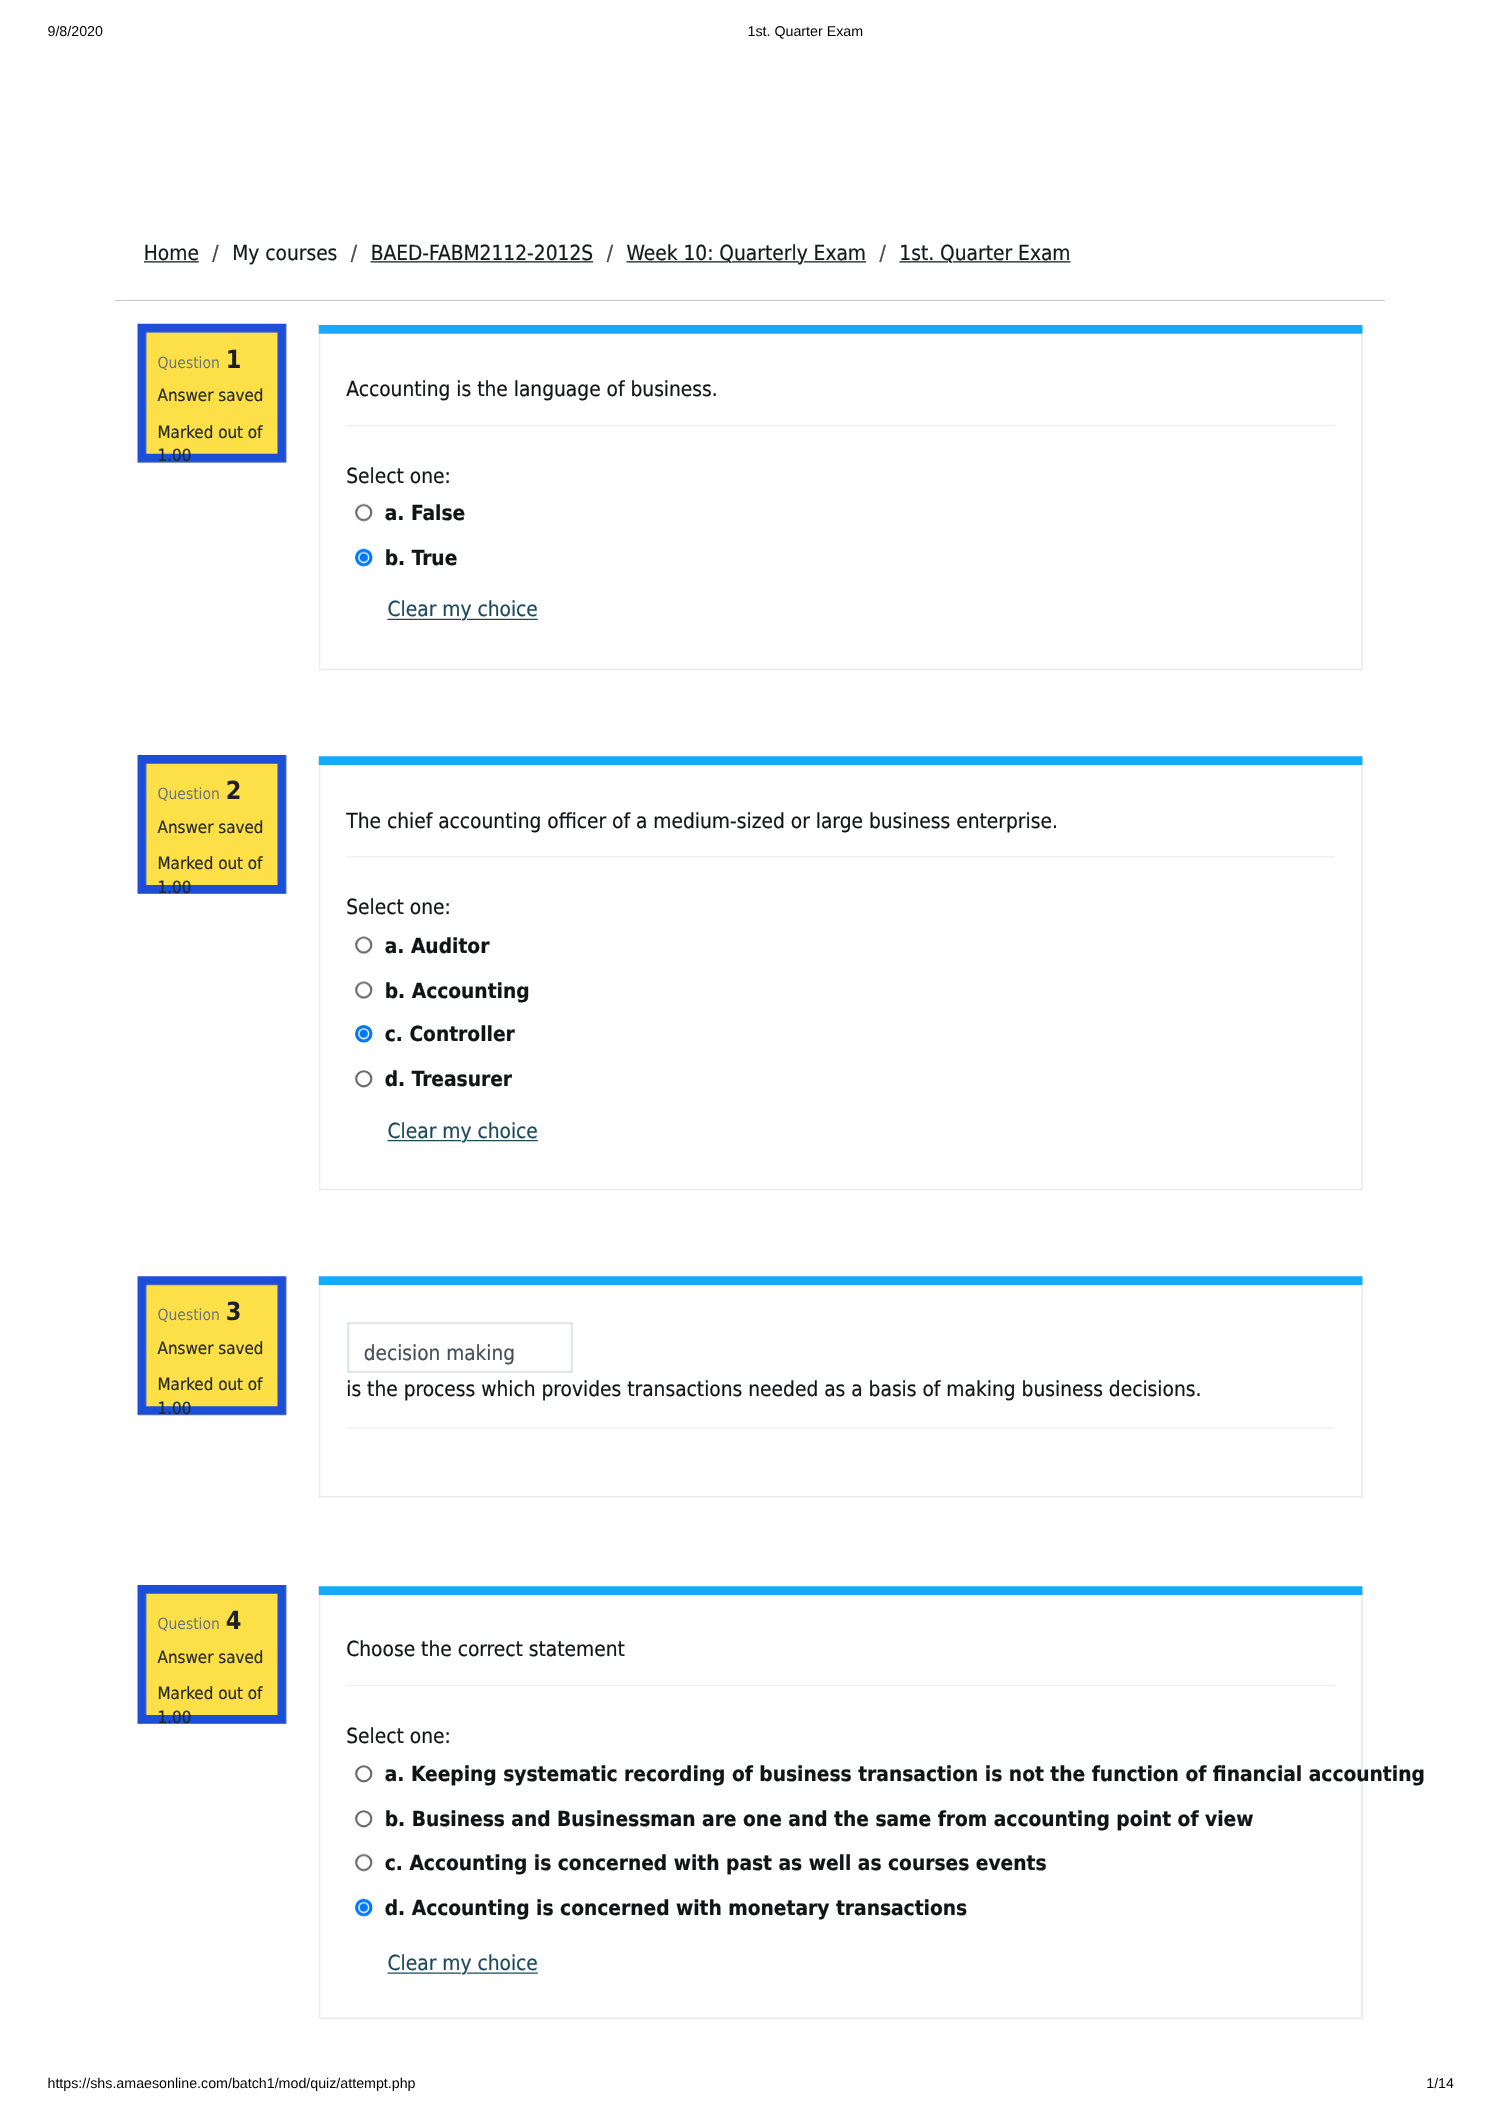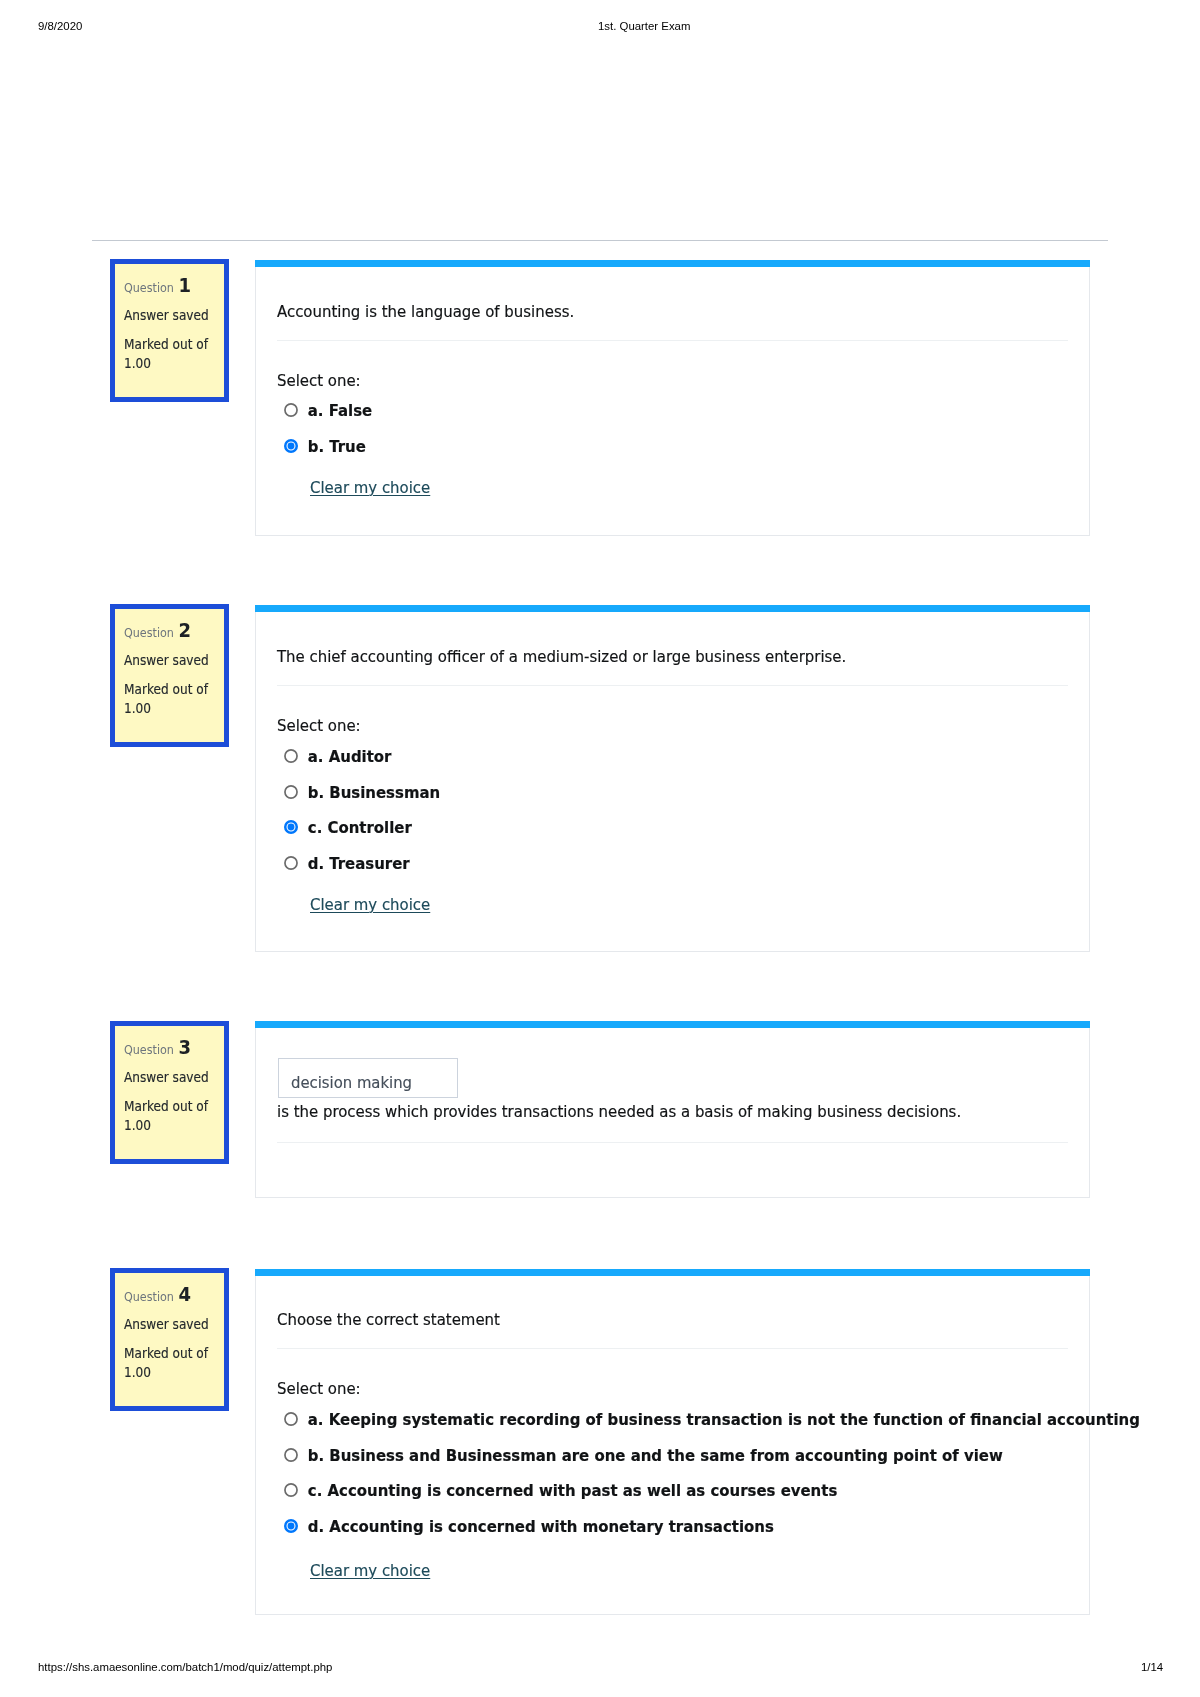--- a/index.html
+++ b/index.html
@@ -26,22 +26,22 @@
   .breadcrumb{position:absolute;left:115px;top:192px;font-size:16.6px;color:#15181a;
               line-height:22px;white-space:nowrap;-webkit-text-stroke:0.17px #15181a;}
   .breadcrumb .crumb{text-decoration:underline;text-underline-offset:1.4px;
               text-decoration-thickness:1px;color:#15181a;}
   .breadcrumb .crumb.plain{text-decoration:none;}
   .breadcrumb .sep{color:#4a5157;padding:0 10.8px;}
   .topdivider{position:absolute;left:92.2px;top:240px;width:1015.8px;height:1px;
               background:#c3c9d1;}
 
   
-  .qinfo{position:absolute;border:5px solid #1d4ed8;background:#fef9c3;box-sizing:border-box;
-         width:118.8px;height:143px;}
+  .qinfo{position:absolute;border:7px solid #1d4ed8;background:#fde047;box-sizing:border-box;
+         width:118.8px;height:111px;}
   .qinfo .qno{position:absolute;left:8.5px;top:11.5px;font-size:12.4px;color:#6d757d;
               line-height:19px;white-space:nowrap;}
   .qinfo .qno b{font-size:20px;color:#1d2125;font-weight:bold;margin-left:1.2px;}
   .qinfo .state{position:absolute;left:8.8px;top:41.5px;font-size:13.5px;color:#23282c;
               line-height:19px;white-space:nowrap;-webkit-text-stroke:0.14px #23282c;}
   .qinfo .marks{position:absolute;left:8.8px;top:71px;font-size:13.5px;color:#23282c;
               line-height:19.2px;width:105px;-webkit-text-stroke:0.14px #23282c;}
 
   
   .qcontent{position:absolute;box-sizing:border-box;background:#fff;
@@ -74,20 +74,21 @@
   <div class="pghead">
     <span class="date">9/8/2020</span>
     <span class="title">1st. Quarter Exam</span>
   </div>
 
   <div class="pgfoot">
     <span class="url">https://shs.amaesonline.com/batch1/mod/quiz/attempt.php</span>
     <span class="pageno">1/14</span>
   </div>
 
+  <div class="breadcrumb" id="breadcrumb"><span class="crumb">Home</span><span class="sep">/</span><span class="crumb plain">My courses</span><span class="sep">/</span><span class="crumb">BAED-FABM2112-2012S</span><span class="sep">/</span><span class="crumb">Week 10: Quarterly Exam</span><span class="sep">/</span><span class="crumb">1st. Quarter Exam</span></div>
   <div class="topdivider"></div>
 
   <div id="questions">
       <div class="qinfo" style="left: 110px; top: 259.4px;">
         <div class="qno"><span>Question</span> <b>1</b></div>
         <div class="state">Answer saved</div>
         <div class="marks">Marked out of 1.00</div>
       </div>
       <div class="qtopbar" style="left: 255px; top: 259.5px; width: 835px; background: rgb(23, 169, 252);"></div>
       <div class="qcontent" style="left: 255px; top: 266.5px; width: 835px; height: 268.5px;"></div>
@@ -110,21 +111,21 @@
       <div class="qtopbar" style="left: 255px; top: 604.7px; width: 835px; background: rgb(23, 169, 252);"></div>
       <div class="qcontent" style="left: 255px; top: 611.8px; width: 835px; height: 339.9px;"></div>
       <div class="qtext" style="left: 277px; top: 644.9px;">The chief accounting officer of a medium-sized or large business enterprise.</div>
       <div class="qdivider" style="left: 277px; top: 684.7px; width: 791px;"></div>
       <div class="selectone" style="left: 277px; top: 714.25px;">Select one:</div>
       <div class="ansrow" style="left: 284px; top: 745px;"><span class="radio"><svg width="14" height="14" viewBox="0 0 14 14">
             <circle cx="7" cy="7" r="6.05" fill="#fff" stroke="#6b6b6b" stroke-width="1.7"></circle>
           </svg></span><span>a. Auditor</span></div>
       <div class="ansrow" style="left: 284px; top: 780.7px;"><span class="radio"><svg width="14" height="14" viewBox="0 0 14 14">
             <circle cx="7" cy="7" r="6.05" fill="#fff" stroke="#6b6b6b" stroke-width="1.7"></circle>
-          </svg></span><span>b. Businessman</span></div>
+          </svg></span><span>b. Accounting</span></div>
       <div class="ansrow" style="left: 284px; top: 816.4px;"><span class="radio on"><svg width="14" height="14" viewBox="0 0 14 14">
             <circle cx="7" cy="7" r="5.75" fill="none" stroke="#0077fc" stroke-width="2.5"></circle>
             <circle cx="7" cy="7" r="3.45" fill="#0077fc"></circle>
           </svg></span><span>c. Controller</span></div>
       <div class="ansrow" style="left: 284px; top: 852.1px;"><span class="radio"><svg width="14" height="14" viewBox="0 0 14 14">
             <circle cx="7" cy="7" r="6.05" fill="#fff" stroke="#6b6b6b" stroke-width="1.7"></circle>
           </svg></span><span>d. Treasurer</span></div>
       <span class="clearchoice" style="left: 309.8px; top: 893.4px; color: rgb(29, 74, 90);">Clear my choice</span>
       <div class="qinfo" style="left: 110px; top: 1020.8px;">
         <div class="qno"><span>Question</span> <b>3</b></div>

